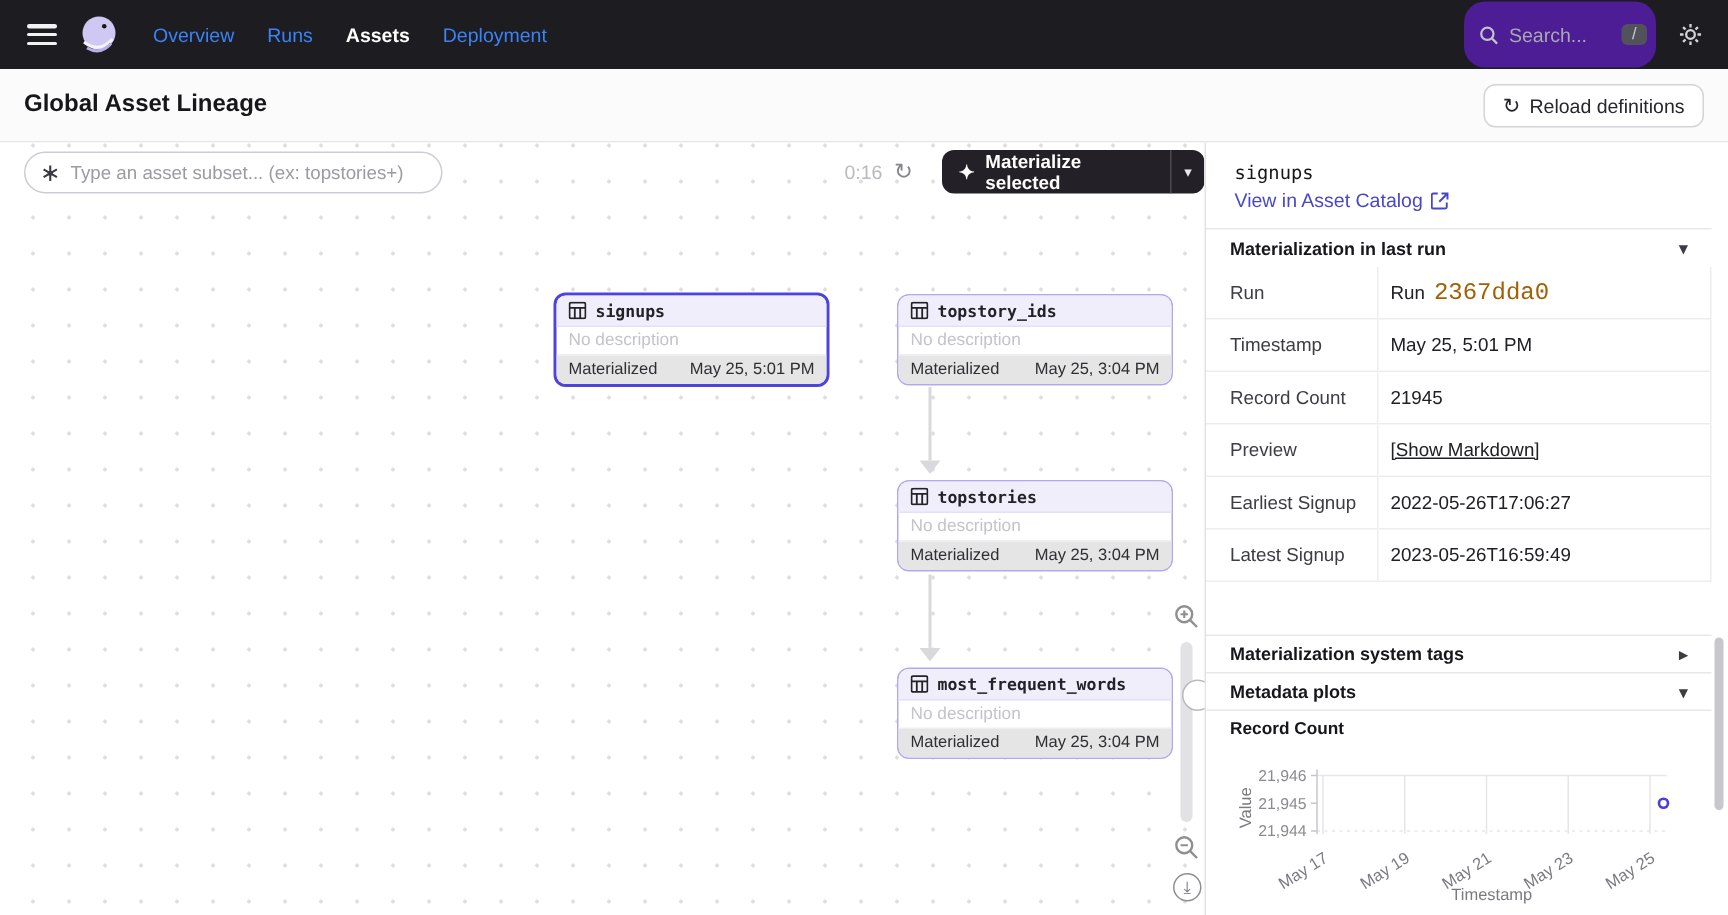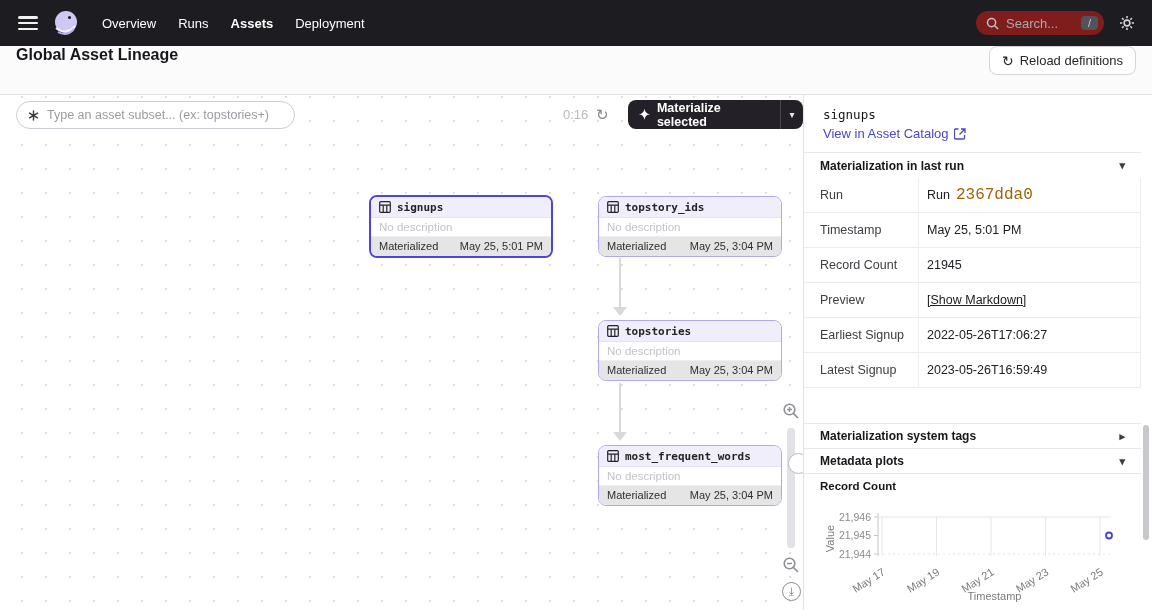--- a/index.html
+++ b/index.html
@@ -7,33 +7,33 @@
   body { font-family:"Liberation Sans", sans-serif; background:#fff; position:relative; }
 
   
   .topnav { position:absolute; left:0; top:0; width:1152px; height:46px; background:#1d1d21;
             display:flex; align-items:center; }
   .hamburger { width:20px; height:14px; margin-left:18px; display:flex; flex-direction:column;
                justify-content:space-between; cursor:pointer; }
   .hamburger span { display:block; height:2.5px; background:#f2f2f2; border-radius:2px; }
   .logo { margin-left:14px; width:28px; height:28px; }
   .navlinks { display:flex; gap:22px; margin-left:22px; }
-  .navlink { font-size:13px; color:#ffffff; cursor:pointer; }
+  .navlink { font-size:13px; color:#3b82f6; cursor:pointer; }
   .navlink.active { color:#ffffff; font-weight:700; }
   .nav-right { margin-left:auto; display:flex; align-items:center; gap:14px; margin-right:16px; }
-  .searchpill { display:flex; align-items:center; width:128px; height:24px; background:#7f1d1d;
+  .searchpill { display:flex; align-items:center; width:128px; height:44px; background:#4c1d95;
                 border-radius:14px; padding:0 6px 0 10px; cursor:text; }
   .searchpill .ph { color:#a9a9af; font-size:13px; margin-left:7px; flex:1; }
   .slash-badge { background:#52525a; color:#c9c9cf; font-size:11px; border-radius:4px;
                  padding:1px 7px; }
   .gear { width:18px; height:18px; cursor:pointer; }
 
   
   .pagehead { position:absolute; left:0; top:46px; width:1152px; height:49px; background:#fbfbfc;
-              border-bottom:1px solid #e4e4e8; display:flex; }
+              border-bottom:1px solid #e4e4e8; display:flex; align-items:center; }
   .pagetitle { font-size:16px; font-weight:700; color:#17171b; margin-left:16px; }
   .reload-btn { margin-left:auto; margin-right:16px; height:29px; display:flex; align-items:center;
                 gap:6px; background:#fff; border:1px solid #d4d4da; border-radius:8px;
                 padding:0 12px; font-size:13px; color:#27272b; cursor:pointer; }
   .reload-btn .ricon { font-size:14px; color:#27272b; line-height:1; }
 
   
   .main { position:absolute; left:0; top:95px; width:1152px; height:515px; }
 
   

